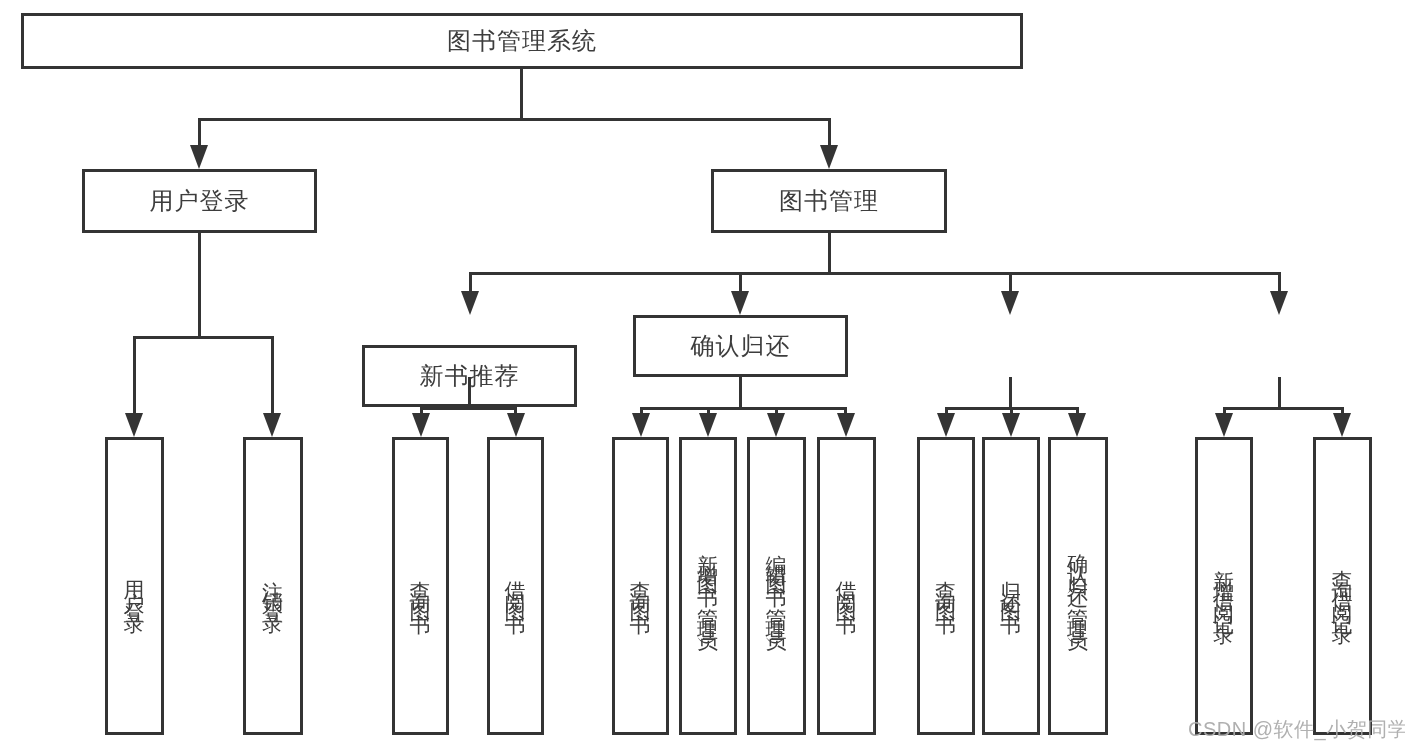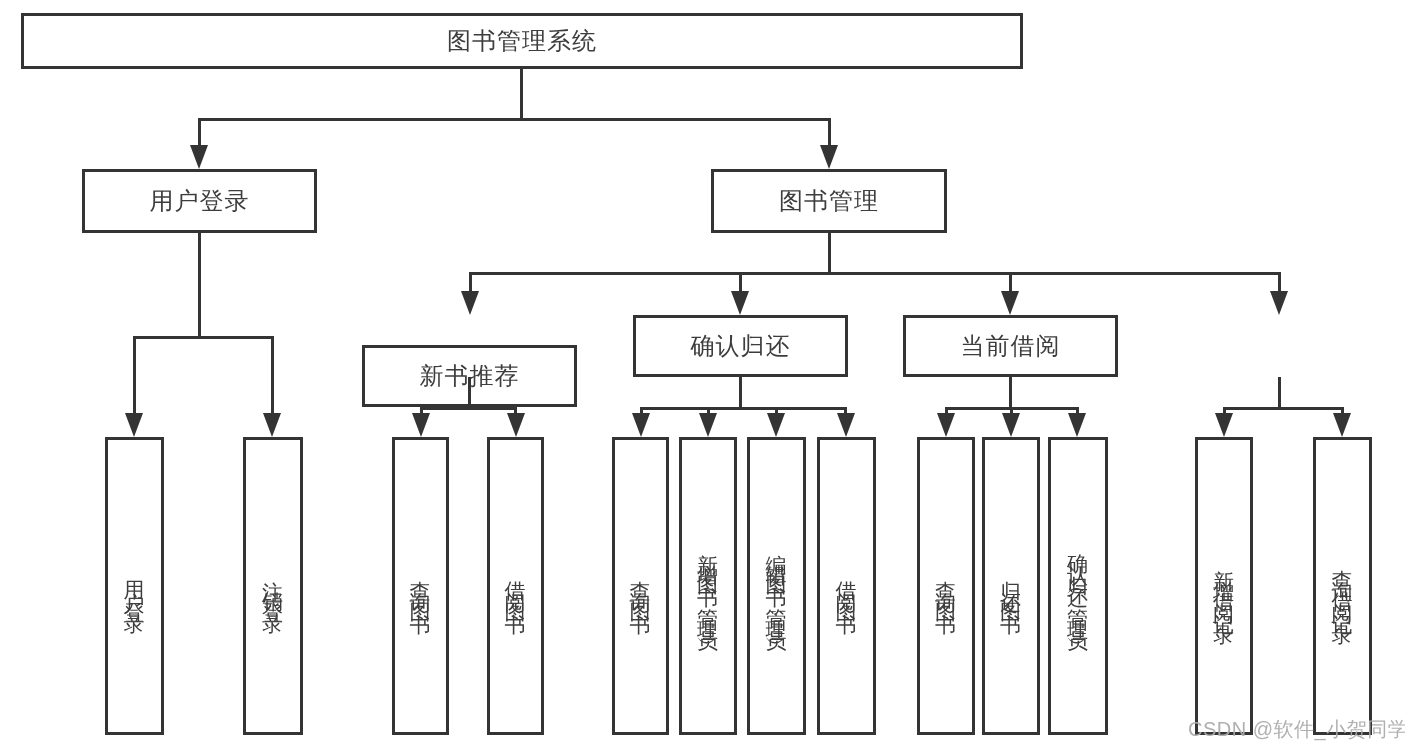--- a/index.html
+++ b/index.html
@@ -73,23 +73,20 @@
   <div class="vline" style="left:1009px;top:272px;height:21px;"></div>
   <div class="arrow" style="left:1001px;top:291px;"></div>
   <div class="vline" style="left:1278px;top:272px;height:21px;"></div>
   <div class="arrow" style="left:1270px;top:291px;"></div>
 
   <div class="box" style="left:362px;top:315px;width:215px;height:62px;margin-top:30px;">
     <span>新书推荐</span>
   </div>
   <div class="box" style="left:633px;top:315px;width:215px;height:62px;">
     <span>确认归还</span>
-  </div>
-  <div class="box" style="left:903px;top:315px;width:215px;height:62px;">
-    <span>当前借阅</span>
   </div>
 
   <div class="vline" style="left:468px;top:377px;height:30px;"></div>
   <div class="hline" style="left:420px;top:407px;width:97px;"></div>
   <div class="vline" style="left:420px;top:407px;height:10px;"></div>
   <div class="arrow" style="left:412px;top:413px;"></div>
   <div class="vline" style="left:514px;top:407px;height:10px;"></div>
   <div class="arrow" style="left:507px;top:413px;"></div>
 
   <div class="vline" style="left:739px;top:377px;height:30px;"></div>

